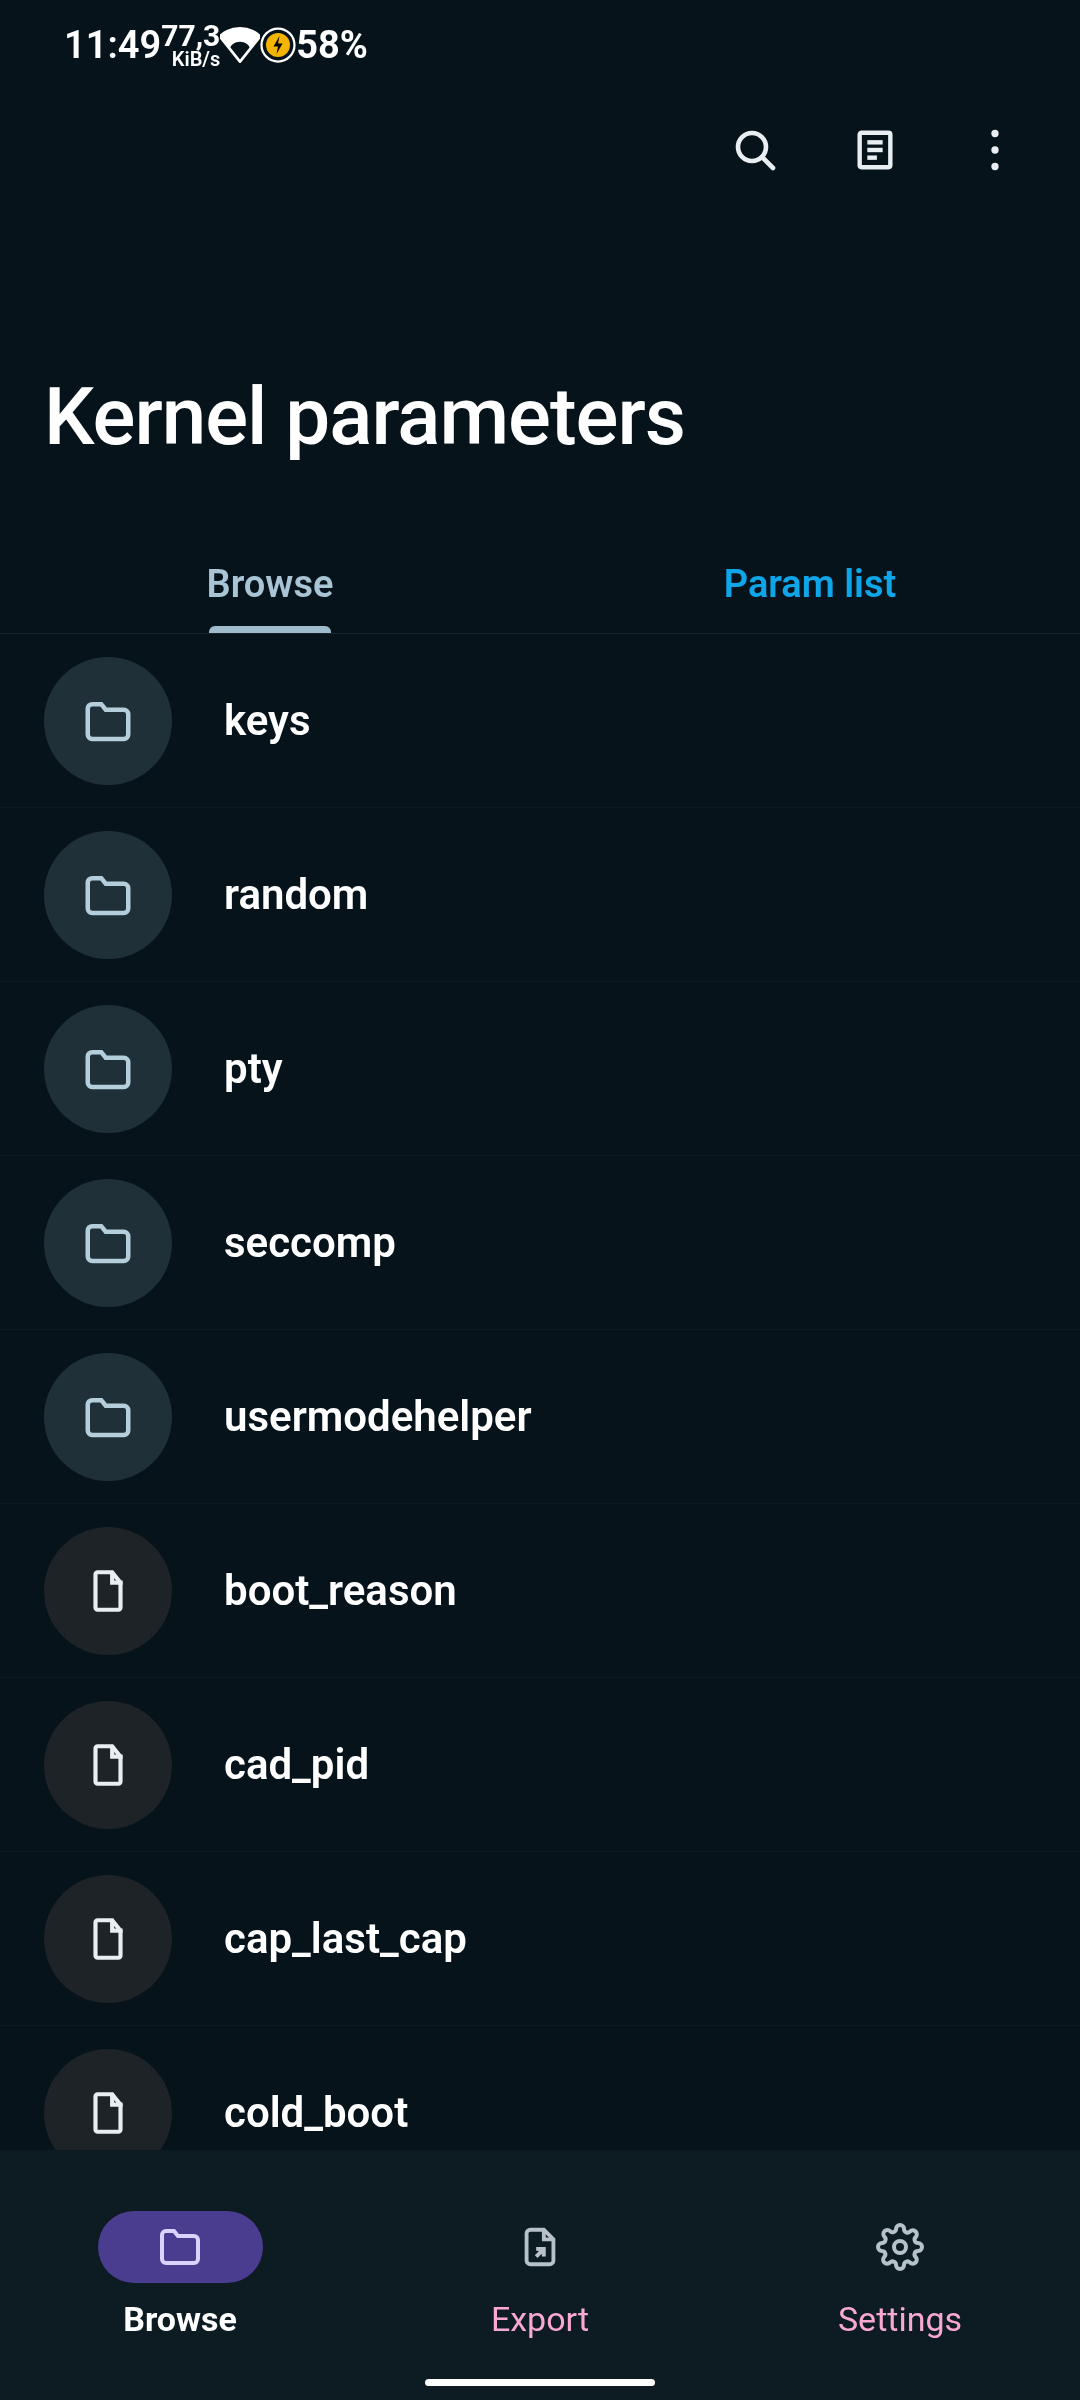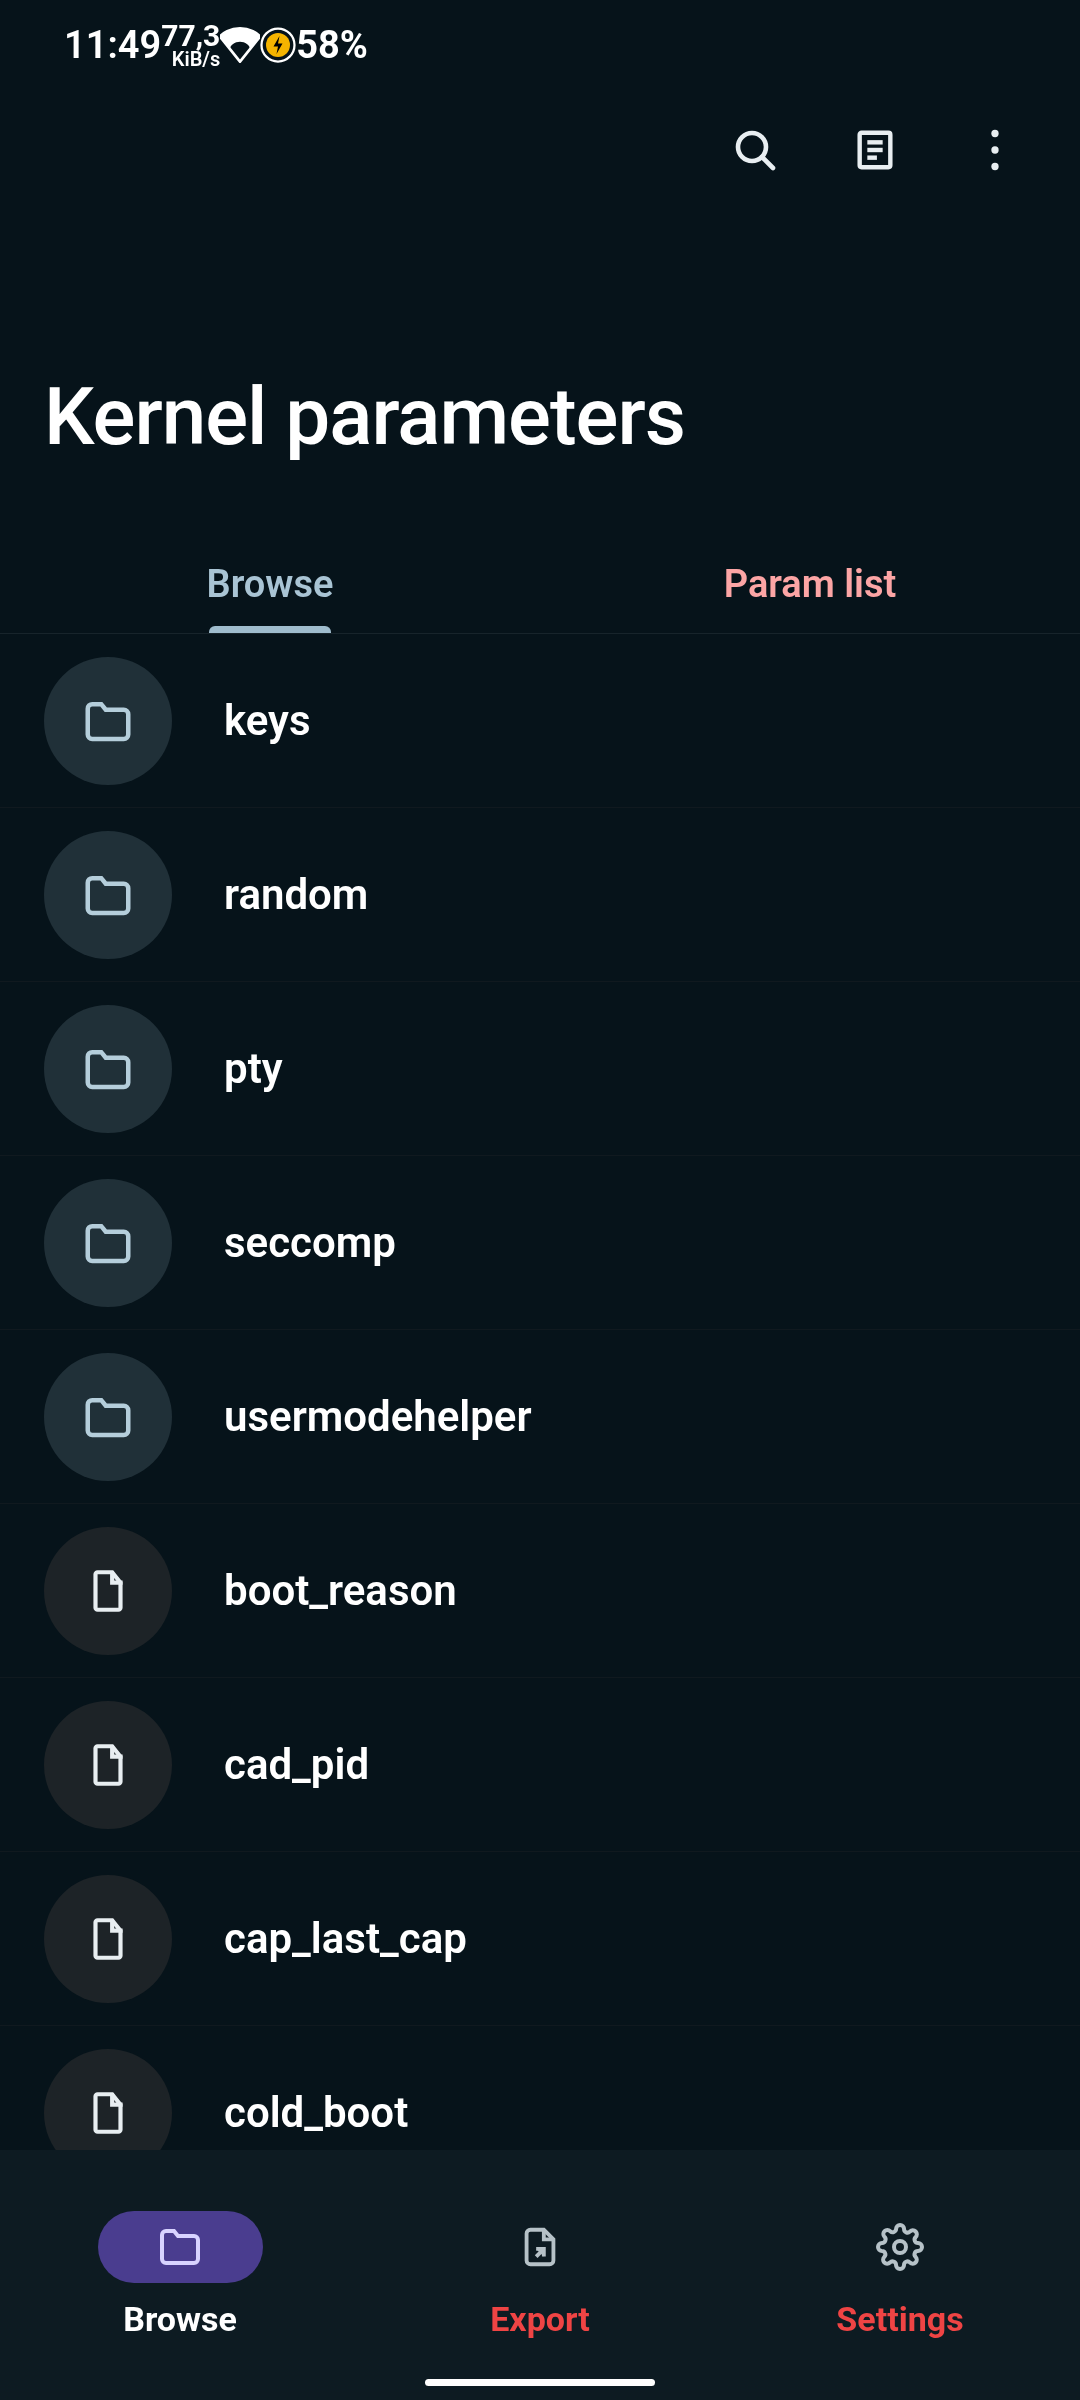--- a/index.html
+++ b/index.html
@@ -58,21 +58,21 @@
     height: 100px;
     border-bottom: 1px solid #17242b;
   }
   .tab {
     flex: 1;
     display: flex;
     align-items: center;
     justify-content: center;
     font-size: 38px;
     font-weight: 600;
-    color: #fca5a5;
+    color: #0ea5e9;
     position: relative;
   }
   .tab.active {
     color: #a9c4d4;
   }
   .tab.active::after {
     content: "";
     position: absolute;
     bottom: 0;
     width: 122px;
@@ -127,22 +127,22 @@
     width: 165px;
     height: 72px;
     border-radius: 40px;
     display: flex;
     align-items: center;
     justify-content: center;
   }
   .nav-pill.active { background: #4a3d8f; }
   .nav-label {
     font-size: 34px;
-    font-weight: 700;
-    color: #ef4444;
+    font-weight: 400;
+    color: #f9a8d4;
   }
   .nav-label.active { color: #fff; font-weight: 700; }
   .home-indicator {
     position: absolute;
     bottom: 14px;
     left: 50%;
     transform: translateX(-50%);
     width: 230px;
     height: 7px;
     border-radius: 4px;

